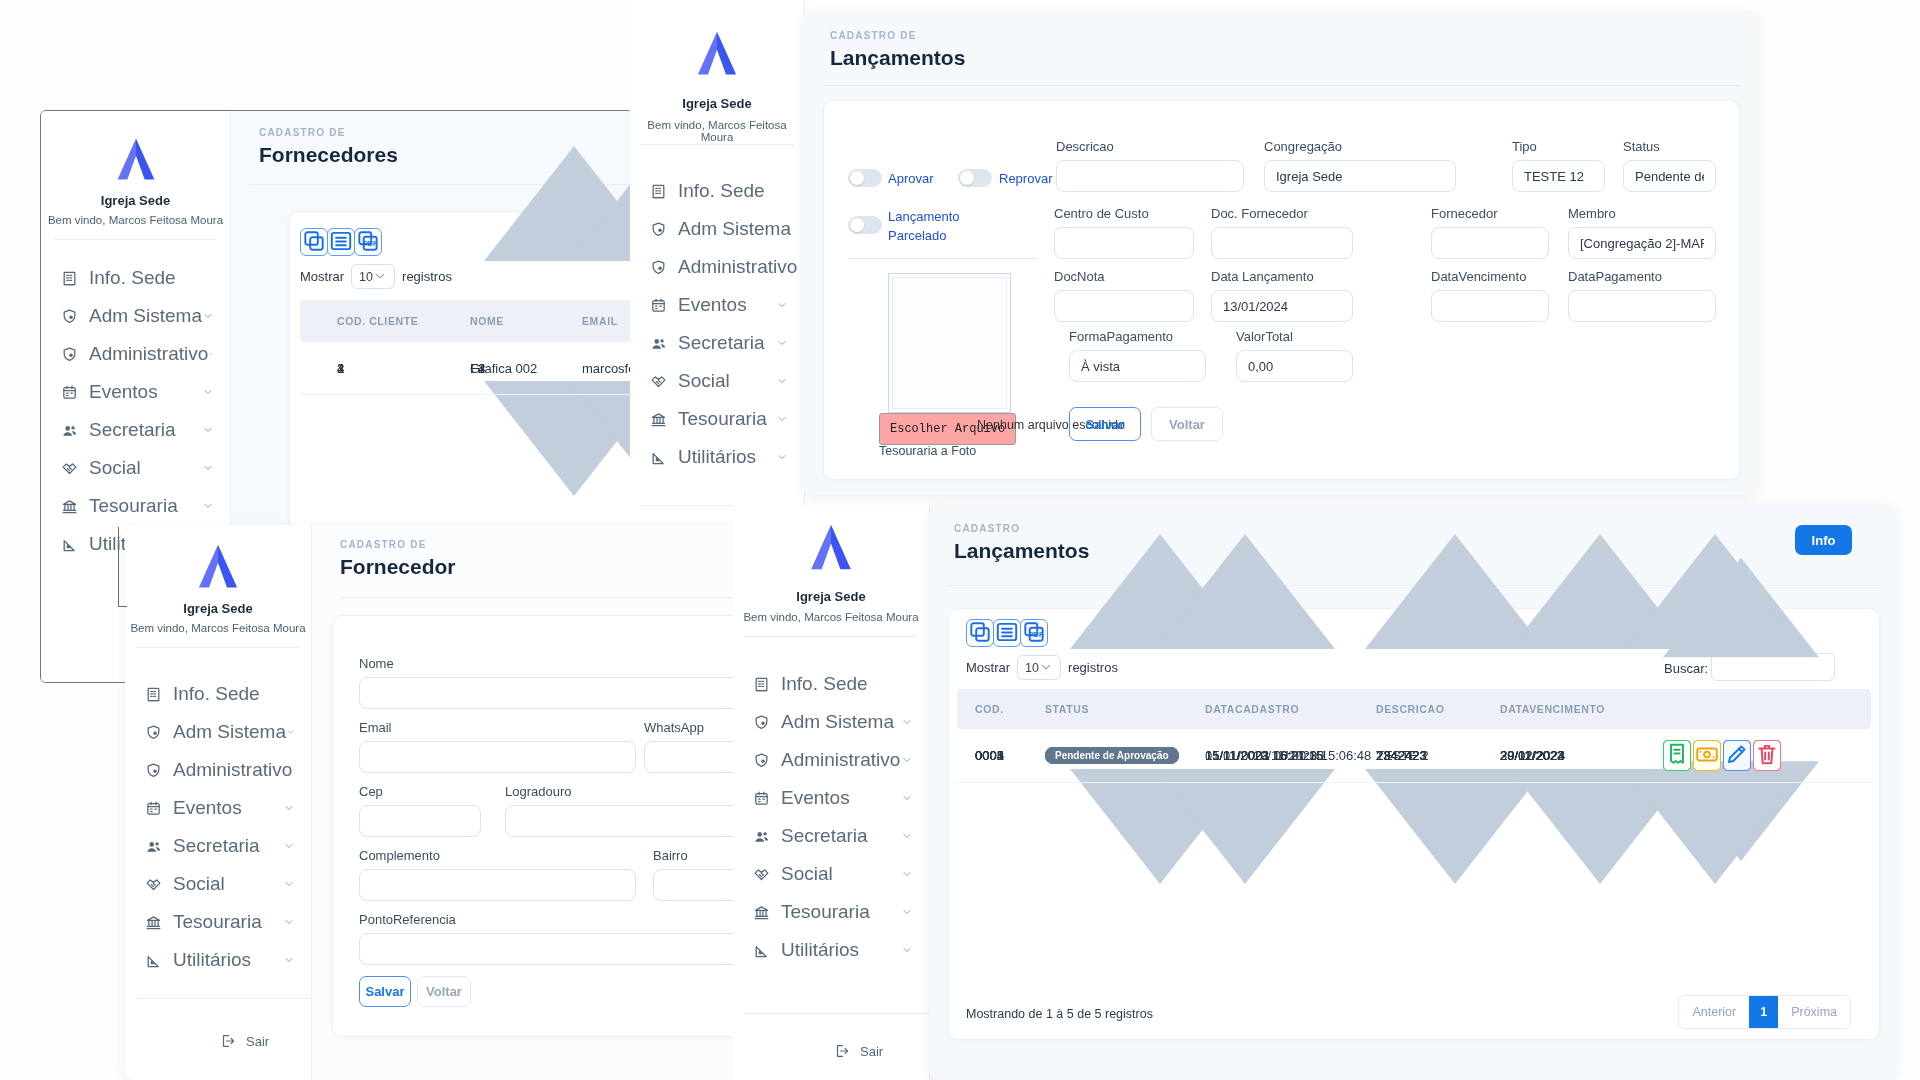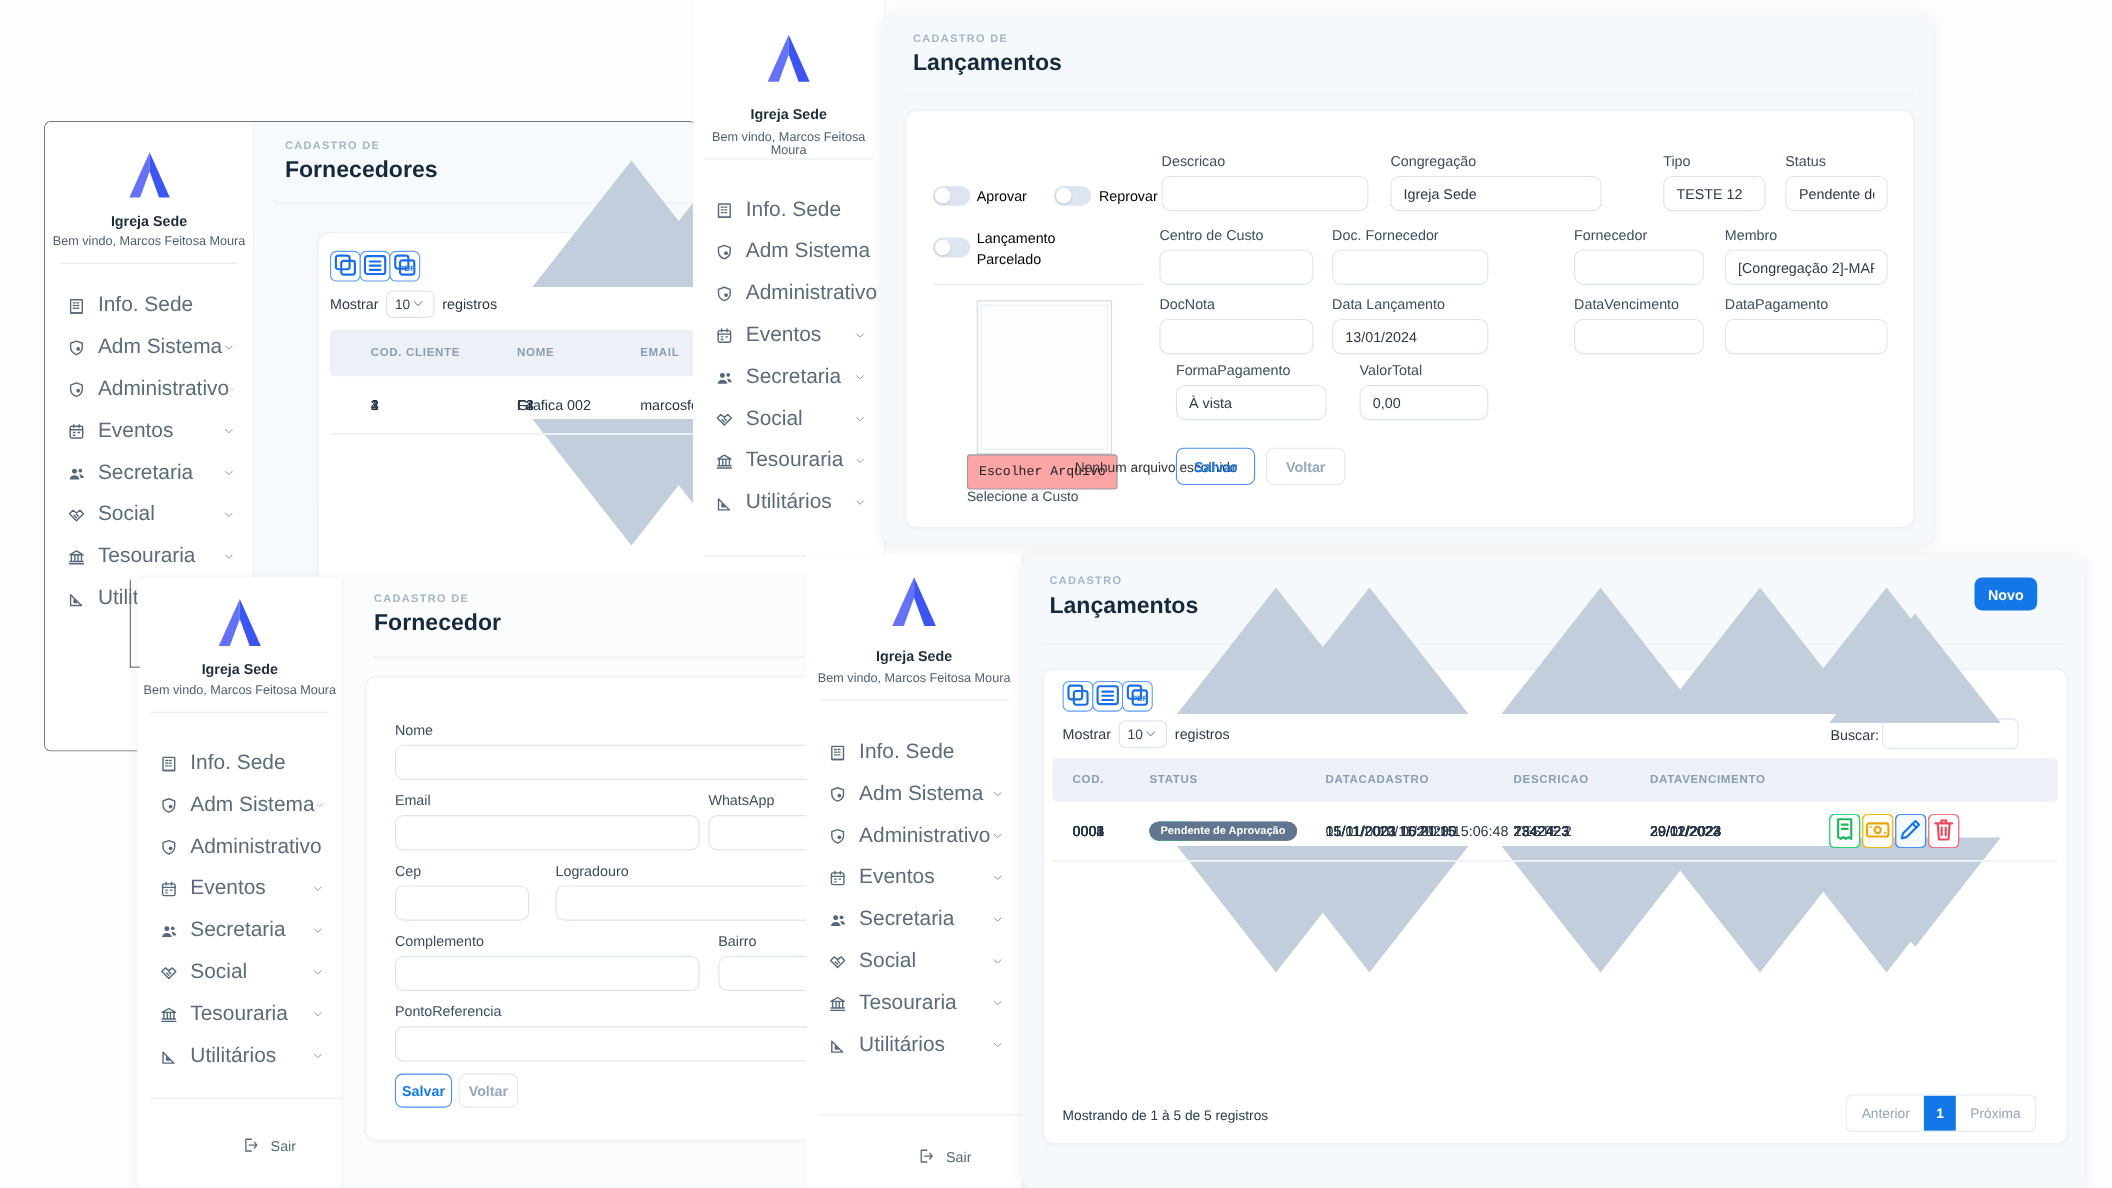--- a/index.html
+++ b/index.html
@@ -66,21 +66,21 @@
   .act { width:28px; height:31px; border-radius:5px; background:#fff; display:inline-flex; align-items:center; justify-content:center; margin-right:2px; cursor:pointer; }
   .act svg { width:15px; height:15px; }
   .act.g { border:1px solid #2dd36f; color:#1fb65c; }
   .act.y { border:1px solid #f5b90f; color:#eba50a; background:#fffdf5; }
   .act.b { border:1px solid #4d8df7; color:#1778e8; background:#f4f9ff; }
   .act.r { border:1px solid #f27083; color:#e9475e; }
 
   
   .toggle { position:absolute; width:34px; height:18px; border-radius:10px; background:#dde5f0; cursor:pointer; }
   .toggle .knob { position:absolute; left:2px; top:2px; width:14px; height:14px; border-radius:50%; background:#fff; box-shadow:0 1px 2px rgba(0,0,0,.15); }
-  .tlabel { position:absolute; font-size:13px; color:#000000; white-space:nowrap; }
+  .tlabel { position:absolute; font-size:13px; color:#1d4ed8; white-space:nowrap; }
   .sel { display:inline-flex; align-items:center; justify-content:space-between; border:1px solid #d9e2ec; border-radius:6px; background:#fff; padding:0 7px; font-size:12.5px; color:#33465a; cursor:pointer; }
   .sel svg { width:10px; height:10px; color:#8a9db3; }
   .file-btn { border:1px solid #979ca3; background:#fca5a5; border-radius:3px; font-size:12px; color:#222; padding:8px 10px; cursor:pointer; font-family:Liberation Mono, monospace; }
   .page-ctl { position:absolute; display:flex; align-items:stretch; border:1px solid #e6ebf1; border-radius:6px; overflow:hidden; background:#fff; height:34px; }
   .page-ctl .pg { display:flex; align-items:center; padding:0 13px; font-size:12.5px; color:#94a5b8; cursor:pointer; }
   .page-ctl .pg.active { background:#1377e8; color:#fff; font-weight:bold; padding:0 11px; }
 </style>
 </head>
 <body>
 
@@ -468,21 +468,21 @@
       <span class="tlabel" style="left:64px;top:108px;">Lançamento</span>
       <span class="tlabel" style="left:64px;top:127px;">Parcelado</span>
       <div class="hdiv" style="left:24px;width:190px;top:157px;background:#e3e9f0;"></div>
 
       <div style="position:absolute;left:64px;top:172px;width:123px;height:140px;border:1px solid #cfd8e3;background:#fdfeff;padding:3px;">
         <div style="width:100%;height:100%;border:1px solid #e8edf3;background:#fbfdff;"></div>
       </div>
 
       <button class="file-btn" style="position:absolute;left:55px;top:312px;">Escolher Arquivo</button>
       <span style="position:absolute;left:153px;top:317px;font-size:12.5px;color:#333;">Nenhum arquivo escolhido</span>
-      <span style="position:absolute;left:55px;top:343px;font-size:12.5px;color:#3c4e60;">Selecione a Custo</span>
+      <span style="position:absolute;left:55px;top:343px;font-size:12.5px;color:#3c4e60;">Tesouraria a Foto</span>
       <button class="btn btn-primary-outline" style="position:absolute;left:245px;top:306px;width:72px;height:34px;background:transparent;">Salvar</button>
       <button class="btn btn-ghost" style="position:absolute;left:327px;top:306px;width:72px;height:34px;">Voltar</button>
 
       <div class="fld" style="left:232px;top:38px;width:188px;">
         <div class="flabel">Descricao</div>
         <input class="inp" value="" style="">
       </div>
       <div class="fld" style="left:440px;top:38px;width:192px;">
         <div class="flabel">Congregação</div>
         <input class="inp" value="Igreja Sede" style="">
@@ -856,21 +856,21 @@
         </span>
       <span>Sair</span>
     </div>
   </div>
 
   <div class="win soft" style="left:929px;top:505px;width:966px;height:575px;background:#f6f9fc;z-index:7;overflow:hidden;">
     <div style="position:absolute;left:25px;top:18px;">
       <div class="eyebrow">CADASTRO</div>
       <div class="big-title">Lançamentos</div>
     </div>
-    <button class="btn btn-solid" style="position:absolute;left:866px;top:20px;width:57px;height:30px;">Novo</button>
+    <button class="btn btn-solid" style="position:absolute;left:866px;top:20px;width:57px;height:30px;">Info</button>
     <div class="hdiv" style="left:19px;width:932px;top:80px;"></div>
 
     <div class="card" style="left:19px;top:103px;width:932px;height:432px;">
       <div class="tbar" style="left:17px;top:10px;">
         <button class="tbtn">
             <span><svg viewBox="0 0 24 24" fill="none" stroke="currentColor" stroke-width="1.8" stroke-linecap="round" stroke-linejoin="round" style="width:100%;height:100%;">
                 <rect x="8.5" y="8.5" width="11.5" height="11.5" rx="2"></rect>
                 <rect x="4" y="4" width="11.5" height="11.5" rx="2"></rect>
               </svg></span>
           </button>

